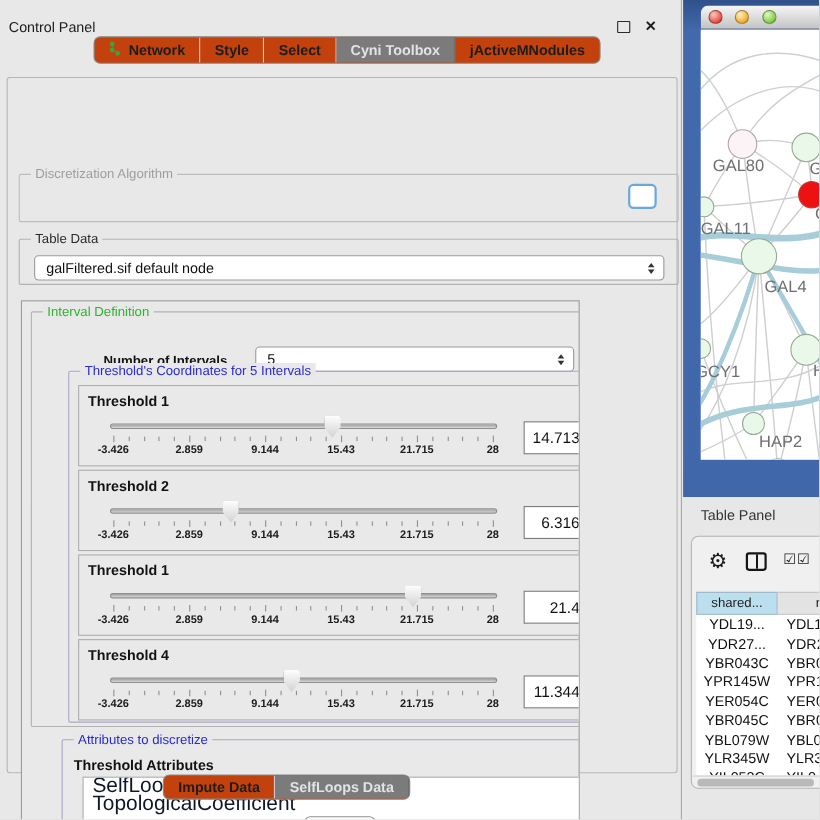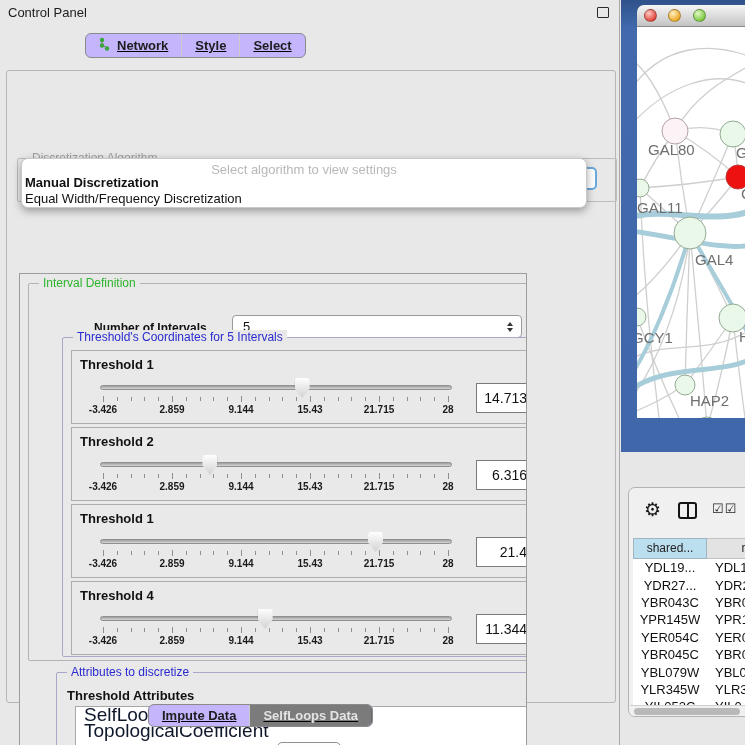--- a/index.html
+++ b/index.html
@@ -1,26 +1,26 @@
 <!DOCTYPE html>
 <html><head>
 <meta charset="utf-8">
 <style>
   html,body{margin:0;padding:0;}
   body{font-family:"Liberation Sans",sans-serif;background:#d9d9d9;}
   .screen{position:relative;width:745px;height:745px;background:#e8e8e8;overflow:hidden;}
 
   
   .control-panel{position:absolute;left:0;top:0;width:620px;height:745px;background:#e8e8e8;border-right:1px solid #a8a8a8;box-sizing:border-box;}
-  .cp-titlebar{position:absolute;left:0;top:0;width:100%;height:24px;padding-left:36px;}
+  .cp-titlebar{position:absolute;left:0;top:12px;width:100%;height:24px;}
   .cp-title{position:absolute;left:8px;top:5px;font-size:13px;color:#1c1c1c;}
   .float-icon{position:absolute;right:46px;top:7px;width:10px;height:9px;border:1.5px solid #2a2a2a;border-radius:1px;}
   .close-icon{position:absolute;right:22px;top:4px;font-size:13px;font-weight:bold;color:#1c1c1c;}
 
-  .tabbar{position:absolute;display:flex;background:#c4b5fd;border:1px solid #8a8a8a;border-radius:6px;overflow:hidden;box-sizing:border-box;text-decoration:underline;}
+  .tabbar{position:absolute;display:flex;background:#c2410c;border:1px solid #8a8a8a;border-radius:6px;overflow:hidden;box-sizing:border-box;}
   #top-tabs{left:85px;top:33px;height:25px;}
   #bottom-tabs{left:148px;top:704px;height:23px;}
   .tab{display:flex;align-items:center;padding:0 13px;font-size:13px;font-weight:bold;color:#1d1d1d;border-right:1px solid #cccccc;white-space:nowrap;}
   .tab:last-child{border-right:none;}
   .tab.selected{background:#7b7b7b;color:#e3e3e3;border-right:1px solid #6a6a6a;}
   .tab .net-ico{margin-right:7px;display:inline-block;}
 
   .cp-body{position:absolute;left:6px;top:70px;width:608px;height:631px;border:1px solid #b6b6b6;border-radius:3px;background:#e8e8e8;}
 
   .group{position:absolute;border:1px solid #b2b2b2;border-radius:2px;box-sizing:border-box;}
@@ -125,36 +125,45 @@
               <circle cx="8" cy="11.5" r="2.2" fill="#3aa53a"></circle>
             </svg></span>
           <span>Network</span>
         </div>
         <div class="tab">
           <span>Style</span>
         </div>
         <div class="tab">
           <span>Select</span>
         </div>
+        <div class="tab selected">
+          <span>Cyni Toolbox</span>
+        </div>
+        <div class="tab">
+          <span>jActiveMNodules</span>
+        </div>
       </div>
 
     <div class="cp-body">
       <div class="group algo-group">
         <span class="legend gray">Discretization Algorithm</span>
       </div>
       <div class="combo-fragment"></div>
 
-      <div class="dropdown-popup">
-        <div class="dd-placeholder">Select algorithm to view settings</div>
-        <div id="dd-options">
-            <div class="dd-option first">Manual Discretization</div>
-            <div class="dd-option">Equal Width/Frequency Discretization</div>
-          </div>
-      </div>
-
+
+      <div class="group tabledata-group">
+        <span class="legend dark">Table Data</span>
+        <div class="combobox table-combo">
+          <span>galFiltered.sif default node</span>
+          <span class="spinner">
+              <span class="tri-up"></span>
+              <span class="tri-down"></span>
+            </span>
+        </div>
+      </div>
 
       <div class="scrollpane">
         <div class="group interval-group">
           <span class="legend green">Interval Definition</span>
           <span class="num-label">Number of Intervals</span>
           <div class="combobox num-combo">
             <span>5</span>
             <span class="spinner">
                 <span class="tri-up"></span>
                 <span class="tri-down"></span>
@@ -410,20 +419,23 @@
             <text x="104" y="172" font-size="15" fill="#6f6f6f" font-family="&quot;Liberation Sans&quot;, sans-serif">C</text>
             <text x="0" y="186" font-size="15" fill="#6f6f6f" font-family="&quot;Liberation Sans&quot;, sans-serif">GAL11</text>
             <text x="58" y="238" font-size="15" fill="#6f6f6f" font-family="&quot;Liberation Sans&quot;, sans-serif">GAL4</text>
             <text x="-5" y="316" font-size="15" fill="#6f6f6f" font-family="&quot;Liberation Sans&quot;, sans-serif">GCY1</text>
             <text x="102" y="315" font-size="15" fill="#6f6f6f" font-family="&quot;Liberation Sans&quot;, sans-serif">H</text>
             <text x="53" y="379" font-size="15" fill="#6f6f6f" font-family="&quot;Liberation Sans&quot;, sans-serif">HAP2</text>
           </svg>
       </div>
     </div>
 
+    <div class="tp-titlebar">
+      <span class="tp-title">Table Panel</span>
+    </div>
     <div class="tp-body">
       <div class="tp-inner">
         <div class="tp-toolbar">
           <span class="gear-icon">⚙</span>
           <span class="split-icon"></span>
           <span class="check-icons">☑☑</span>
         </div>
         <div class="tp-header">
           <span class="tp-h tp-h1">shared...</span>
           <span class="tp-h tp-h2">name</span>

